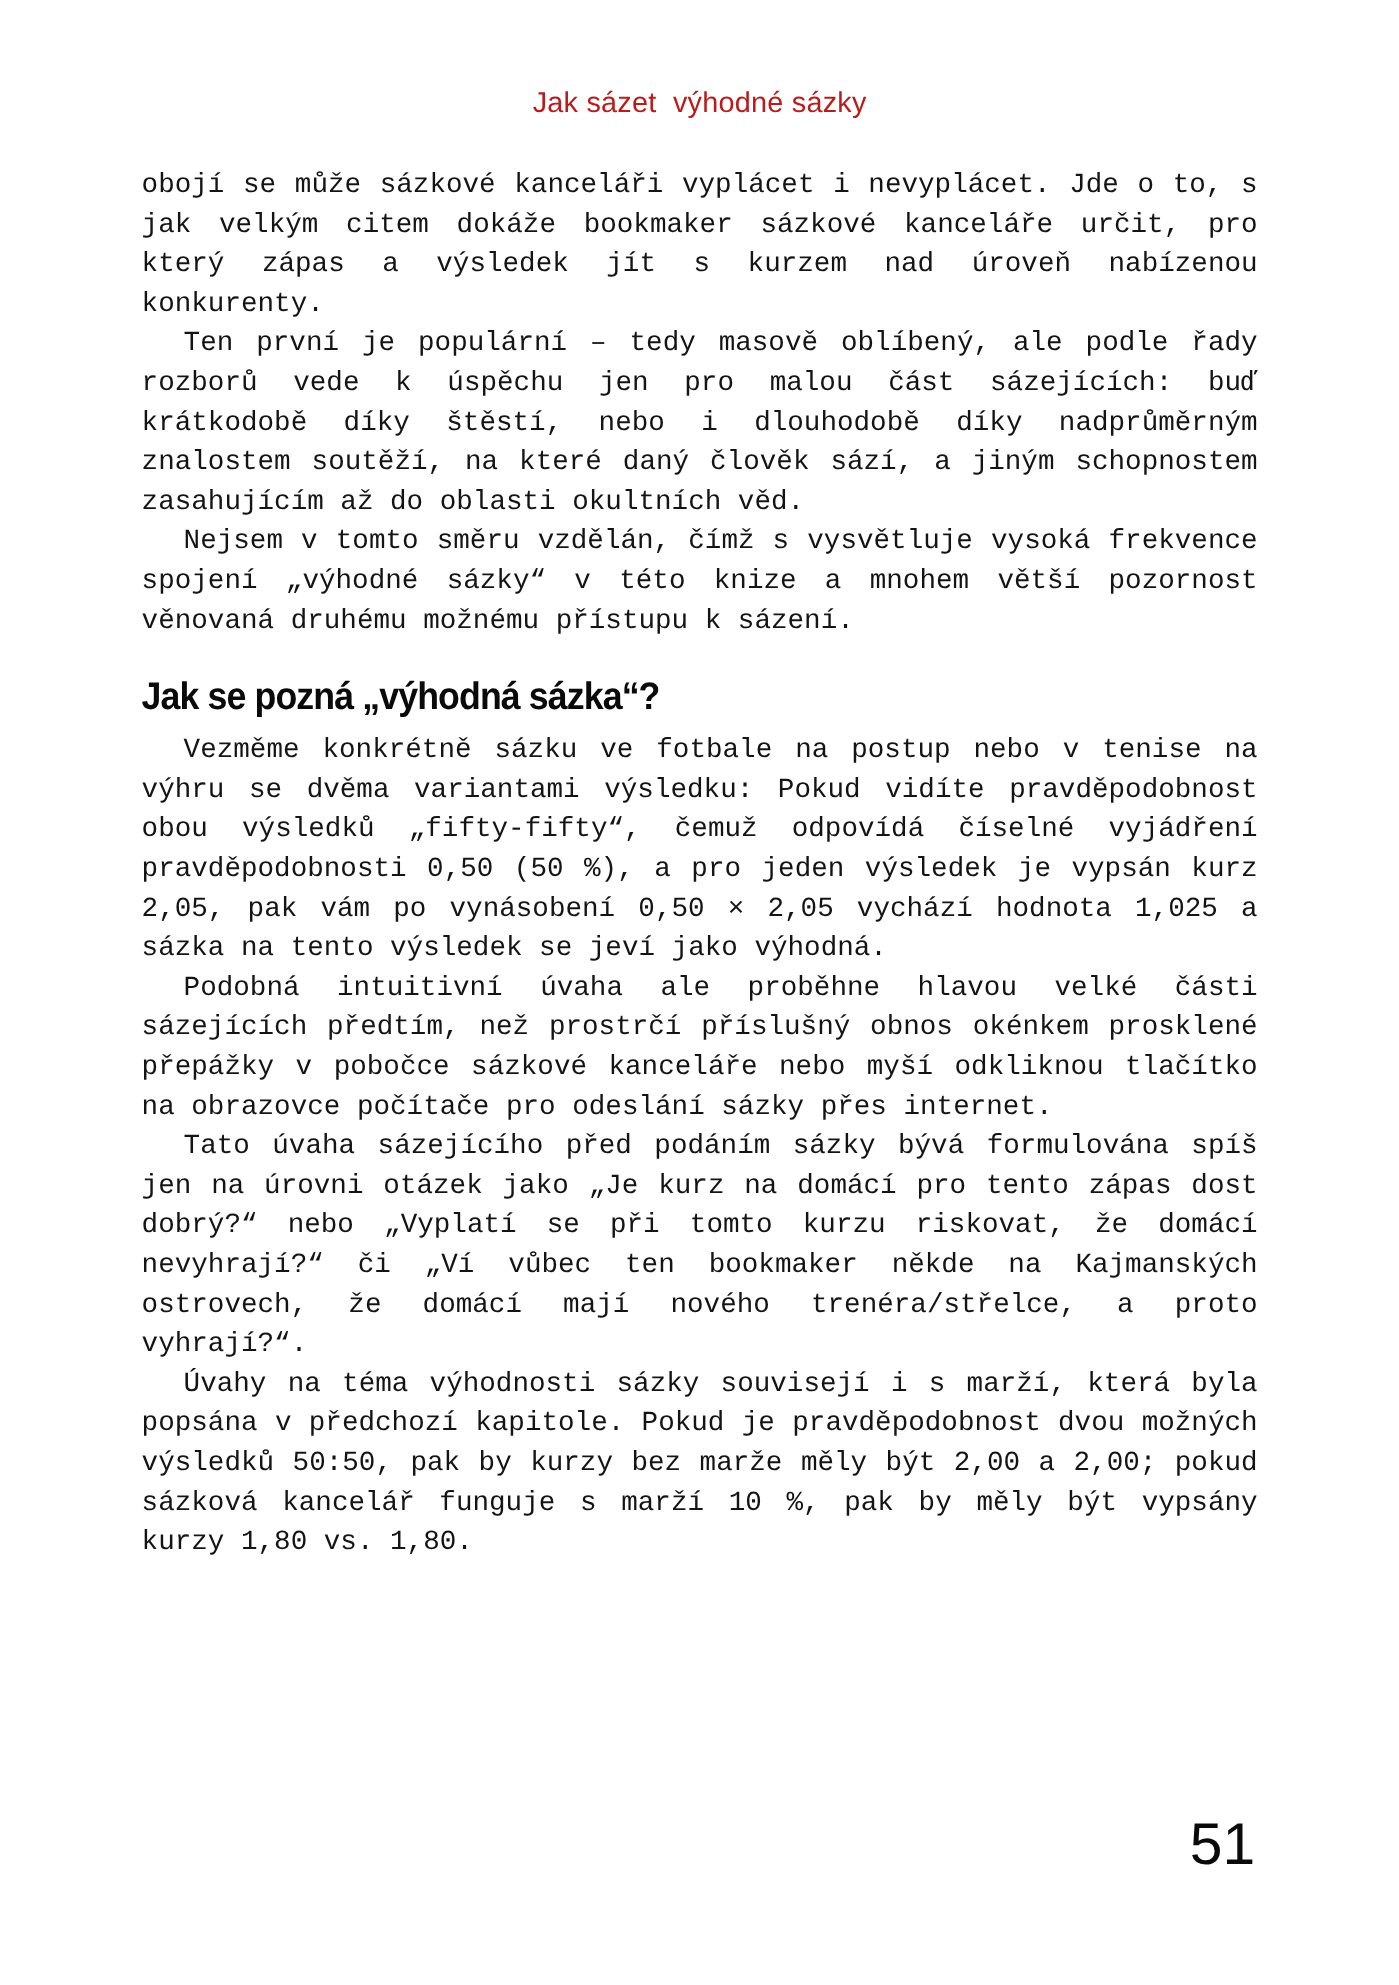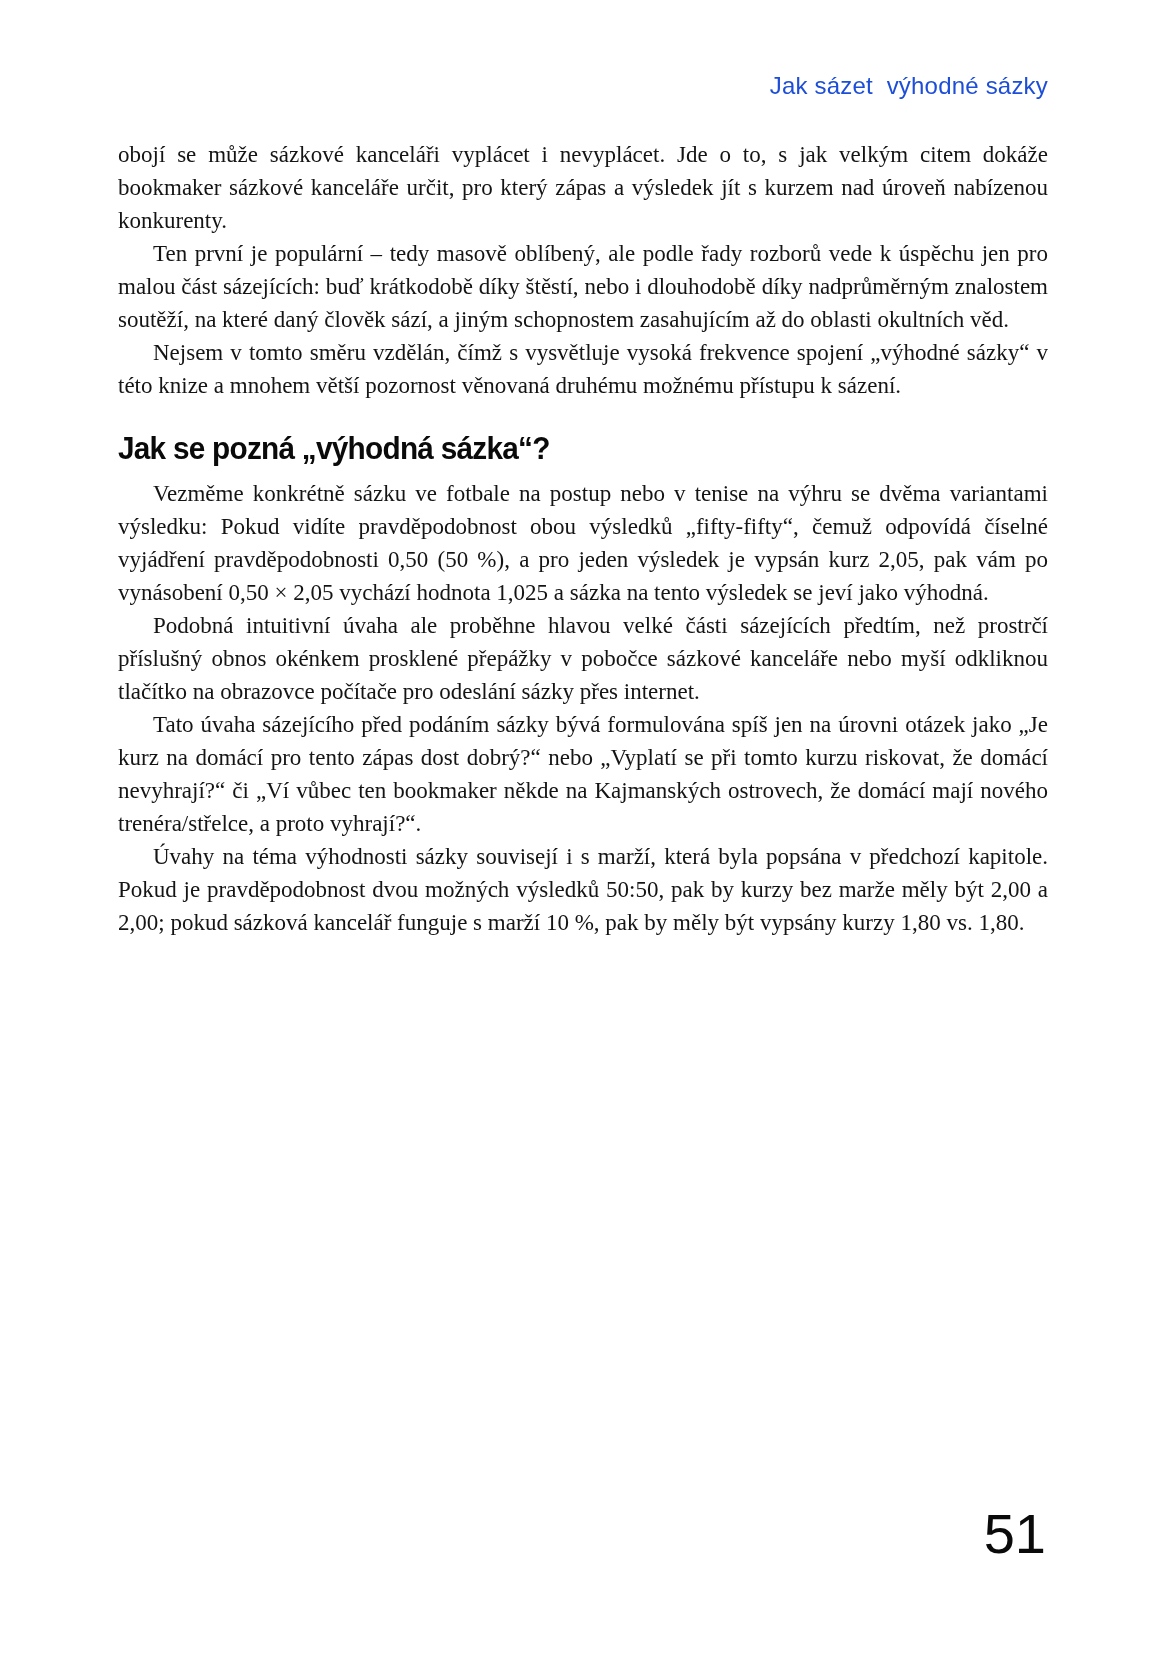--- a/index.html
+++ b/index.html
@@ -14,36 +14,37 @@
     background: #ffffff;
     color: #141414;
     box-sizing: border-box;
     padding: 72px 118px 0 118px;
     overflow: hidden;
   }
   .running-header {
     font-family: "Liberation Sans", sans-serif;
     font-size: 24px;
     line-height: 28px;
-    text-align: right;
+    text-align: center;
     white-space: pre;
-    color: #1d4ed8;
+    color: #b91c1c;
     margin: 0 0 38px 0;
     letter-spacing: 0.2px;
   }
   .body-text {
     font-family: "Liberation Serif", "DejaVu Serif", serif;
     font-size: 23px;
     line-height: 33px;
     text-align: justify;
     color: #141414;
   }
   .body-text p.para {
     margin: 0;
     padding: 0;
+    font-family: Liberation Mono, monospace;
   }
   .body-text p.indent {
     text-indent: 35px;
   }
   h2.section-heading {
     font-family: "Liberation Sans", sans-serif;
     font-size: 32px;
     font-weight: 700;
     line-height: 40px;
     letter-spacing: -0.8px;
@@ -51,21 +52,21 @@
     margin: 26px 0 9px 0;
     transform: scaleX(0.93);
     transform-origin: left center;
     white-space: nowrap;
   }
   .page-number {
     position: absolute;
     right: 120px;
     bottom: 92px;
     font-family: "Liberation Sans", sans-serif;
-    font-size: 56px;
+    font-size: 49px;
     line-height: 1;
     color: #0a0a0a;
   }
 </style>
 </head>
 <body>
 
 <div class="page">
 
   <div class="running-header">Jak sázet  výhodné sázky</div>

